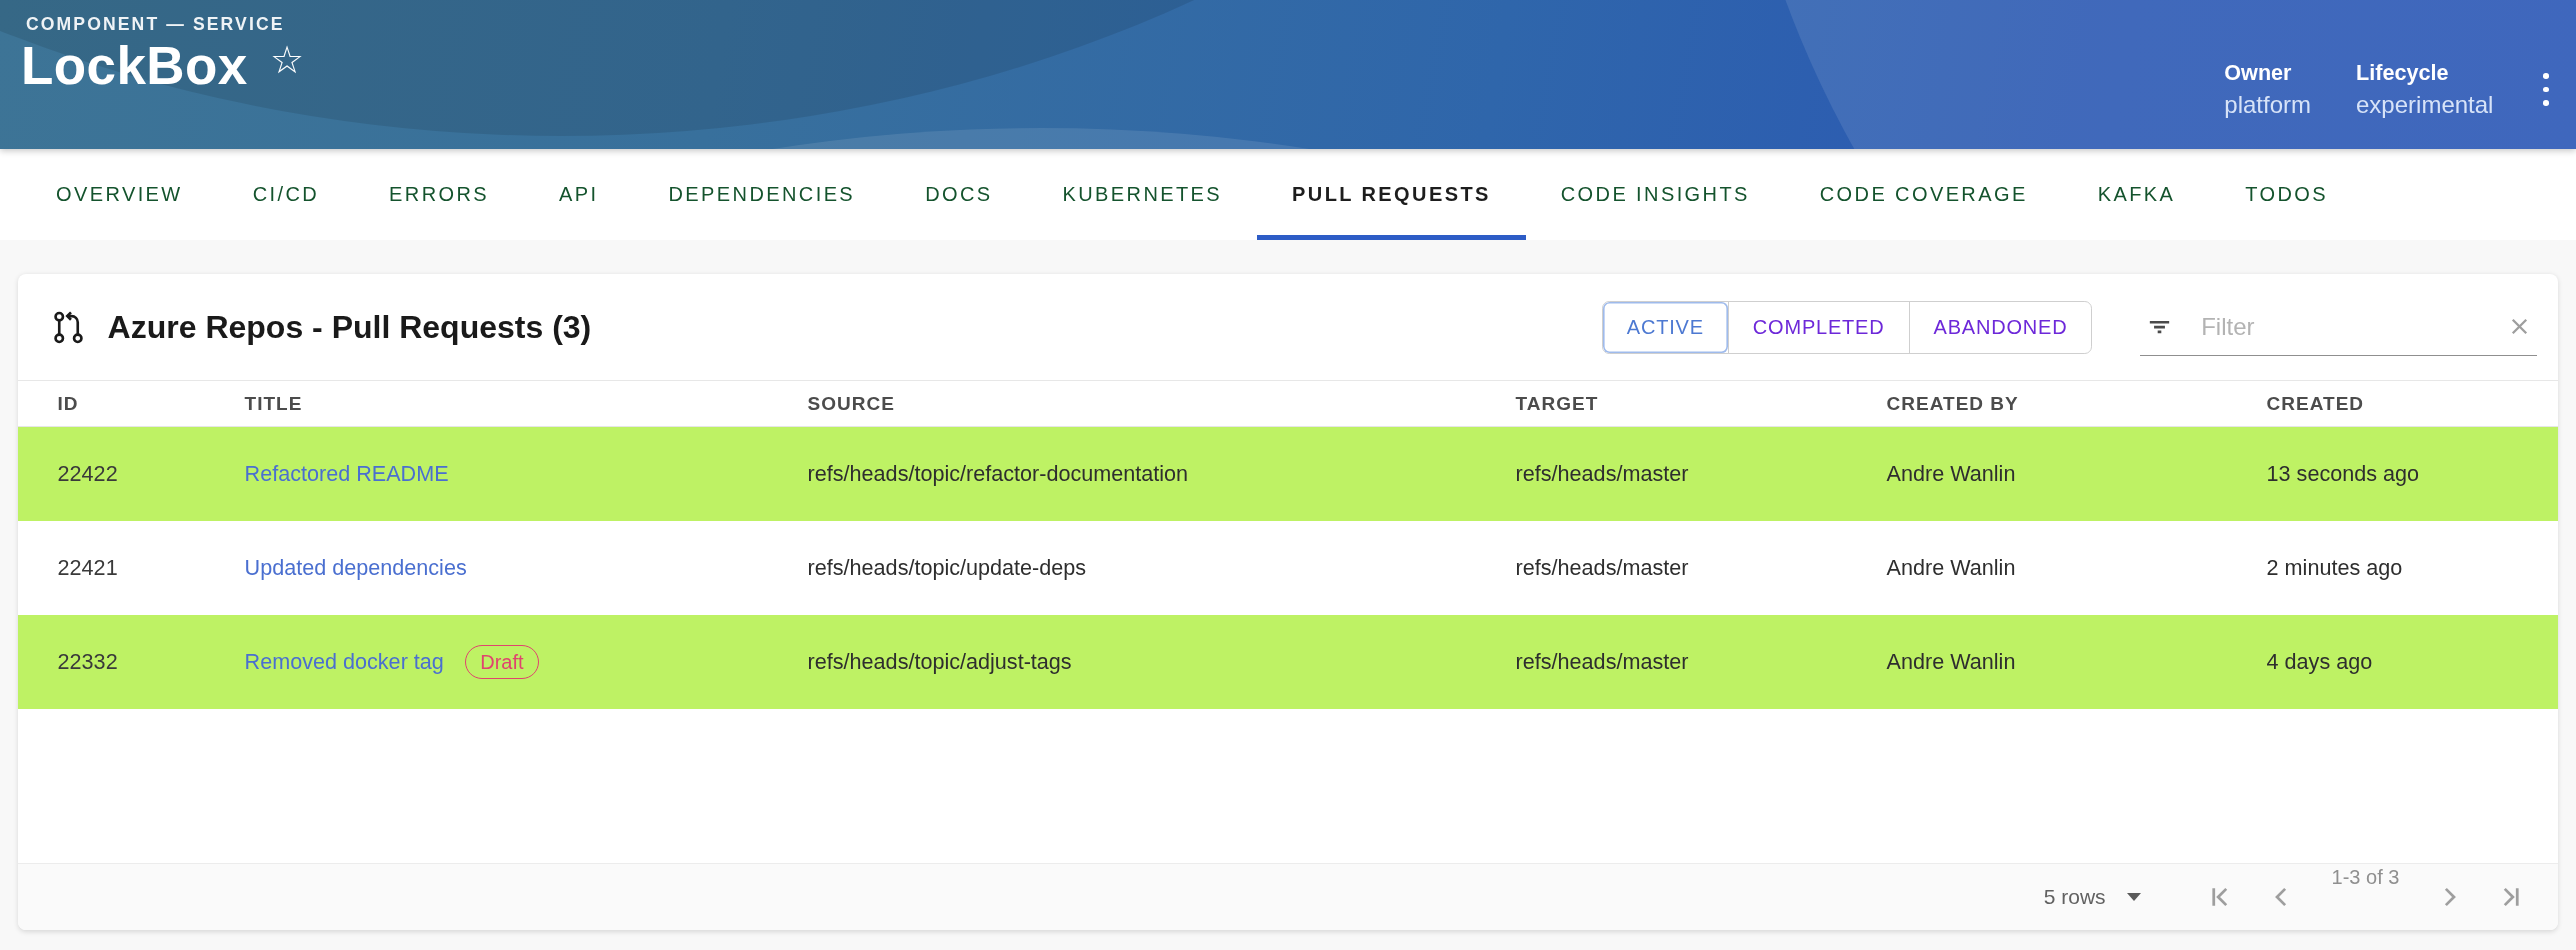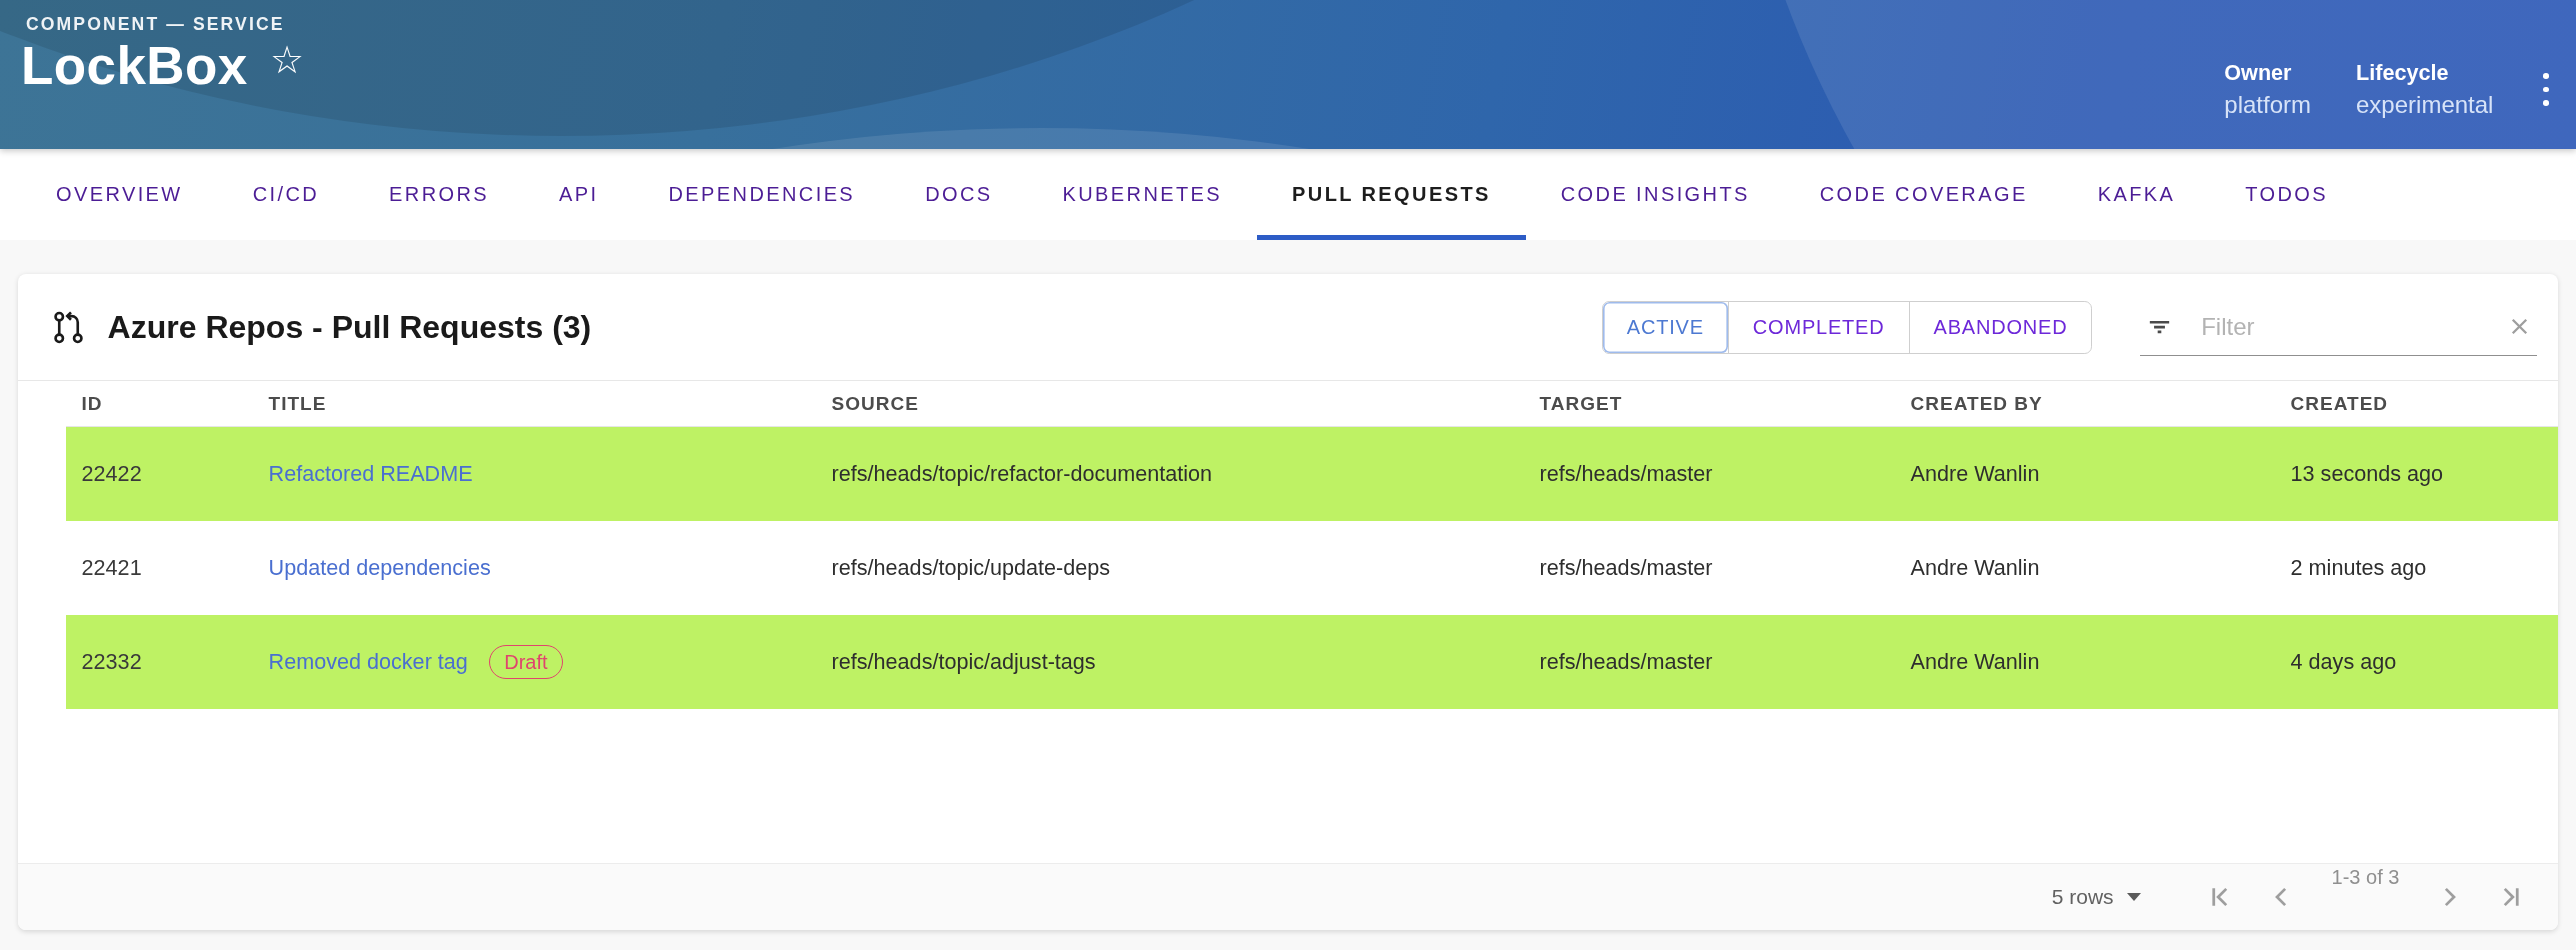--- a/index.html
+++ b/index.html
@@ -25,21 +25,21 @@
                 display:flex; align-items:center; gap:45px; padding-right:22.4px; }
   .meta-block { text-align:left; }
   .meta-label { font-size:21.6px; font-weight:700; color:#ffffff; }
   .meta-value { font-size:24px; color:#d7e3f8; margin-top:5.6px; }
   .kebab-btn { background:none; border:none; cursor:pointer; display:flex; flex-direction:column; gap:8px; padding:8px 4.8px; }
   .kebab-btn i { width:5.6px; height:5.6px; border-radius:50%; background:#ffffff; }
 
   
   .tabs { height:91px; background:#ffffff; display:flex; align-items:stretch; padding-left:21px; }
   .tab { position:relative; display:flex; align-items:center; padding:0 35px; min-width:96px;
-         justify-content:center; font-size:20px; letter-spacing:2.4px; color:#4c1d95; font-weight:500;
+         justify-content:center; font-size:20px; letter-spacing:2.4px; color:#14532d; font-weight:500;
          cursor:pointer; white-space:nowrap; }
   .tab.active { color:#1d1d1d; font-weight:700; }
   .tab.active::after { content:""; position:absolute; left:0; right:0; bottom:0; height:4.8px; background:#2d5cc6; }
 
   
   .content { padding:34px 17.6px 0; }
   .card { background:#ffffff; border-radius:8px; height:656px; display:flex; flex-direction:column;
           overflow:hidden; box-shadow:0 1.6px 4.8px rgba(0,0,0,.13); }
   .card-head { height:107px; flex:none; display:flex; align-items:center; justify-content:space-between;
                padding:0 21px 0 32px; border-bottom:1.6px solid #e7e7e7; }
@@ -52,36 +52,36 @@
   .seg-btn + .seg-btn { border-left:1.6px solid #cfcfcf; }
   .seg-btn.selected { color:#4d79d2; box-shadow:inset 0 0 0 1.6px #9fbbec; border-radius:6.4px; }
   .filter-field { display:flex; align-items:center; gap:27px; width:397px; height:58px;
                   border-bottom:1.6px solid #8f8f8f; padding:0 4.8px; }
   .filter-field input { flex:1; border:none; outline:none; background:transparent; font-size:24px;
                         color:#333; font-family:inherit; min-width:0; }
   .filter-field input::placeholder { color:#b3b3b3; }
   .icon-btn { background:none; border:none; cursor:pointer; display:flex; align-items:center; padding:0; }
 
   
-  .grid-row { display:grid; grid-template-columns:187px 563px 708px 371px 380px 1fr; padding-left:16px; align-items:center;margin-left:48px; }
+  .grid-row { display:grid; grid-template-columns:187px 563px 708px 371px 380px 1fr; padding-left:40px; align-items:center; }
   .thead { height:46px; flex:none; font-size:19px; font-weight:700; letter-spacing:1px; color:#4c4c4c;
            border-bottom:0.8px solid #e6e6e6; }
   .trow { height:94px; flex:none; font-size:21.6px; color:#2e2e2e; }
   .trow.alt { background:#bef264; }
   .id-cell { color:#3a3a3a; }
   .title-cell { display:flex; align-items:center; }
   .title-link { color:#4a6fd0; text-decoration:none; cursor:pointer; }
   .badge-draft { display:inline-flex; margin-left:21px; border:1.6px solid #e0446e; color:#e0446e;
                  border-radius:19px; padding:4.8px 14.4px; font-size:20px; line-height:1.1; }
   .spacer { flex:1; background:#ffffff; }
 
   
   .card-footer { height:67px; flex:none; background:#fafafa; border-top:0.8px solid #ececec;
                  display:flex; align-items:center; justify-content:flex-end; padding-right:16px; }
-  .rows-select { display:flex; align-items:center; gap:13px; font-size:21px; color:#616161;
+  .rows-select { display:flex; align-items:center; gap:21px; font-size:21px; color:#616161;
                  background:none; border:none; font-family:inherit; cursor:pointer; margin-right:48px; }
   .caret-down { width:0; height:0; border-left:7.2px solid transparent; border-right:7.2px solid transparent;
                 border-top:8.8px solid #5a5a5a; }
   .pager { display:flex; }
   .pager-btn { width:62px; height:62px; display:flex; align-items:center; justify-content:center;
                background:none; border:none; cursor:pointer; }
   .pager-range { font-size:20px; color:#8f8f8f; margin:0 19px; white-space:nowrap; }
   svg.gly { display:block; }
 </style>
 </head>

